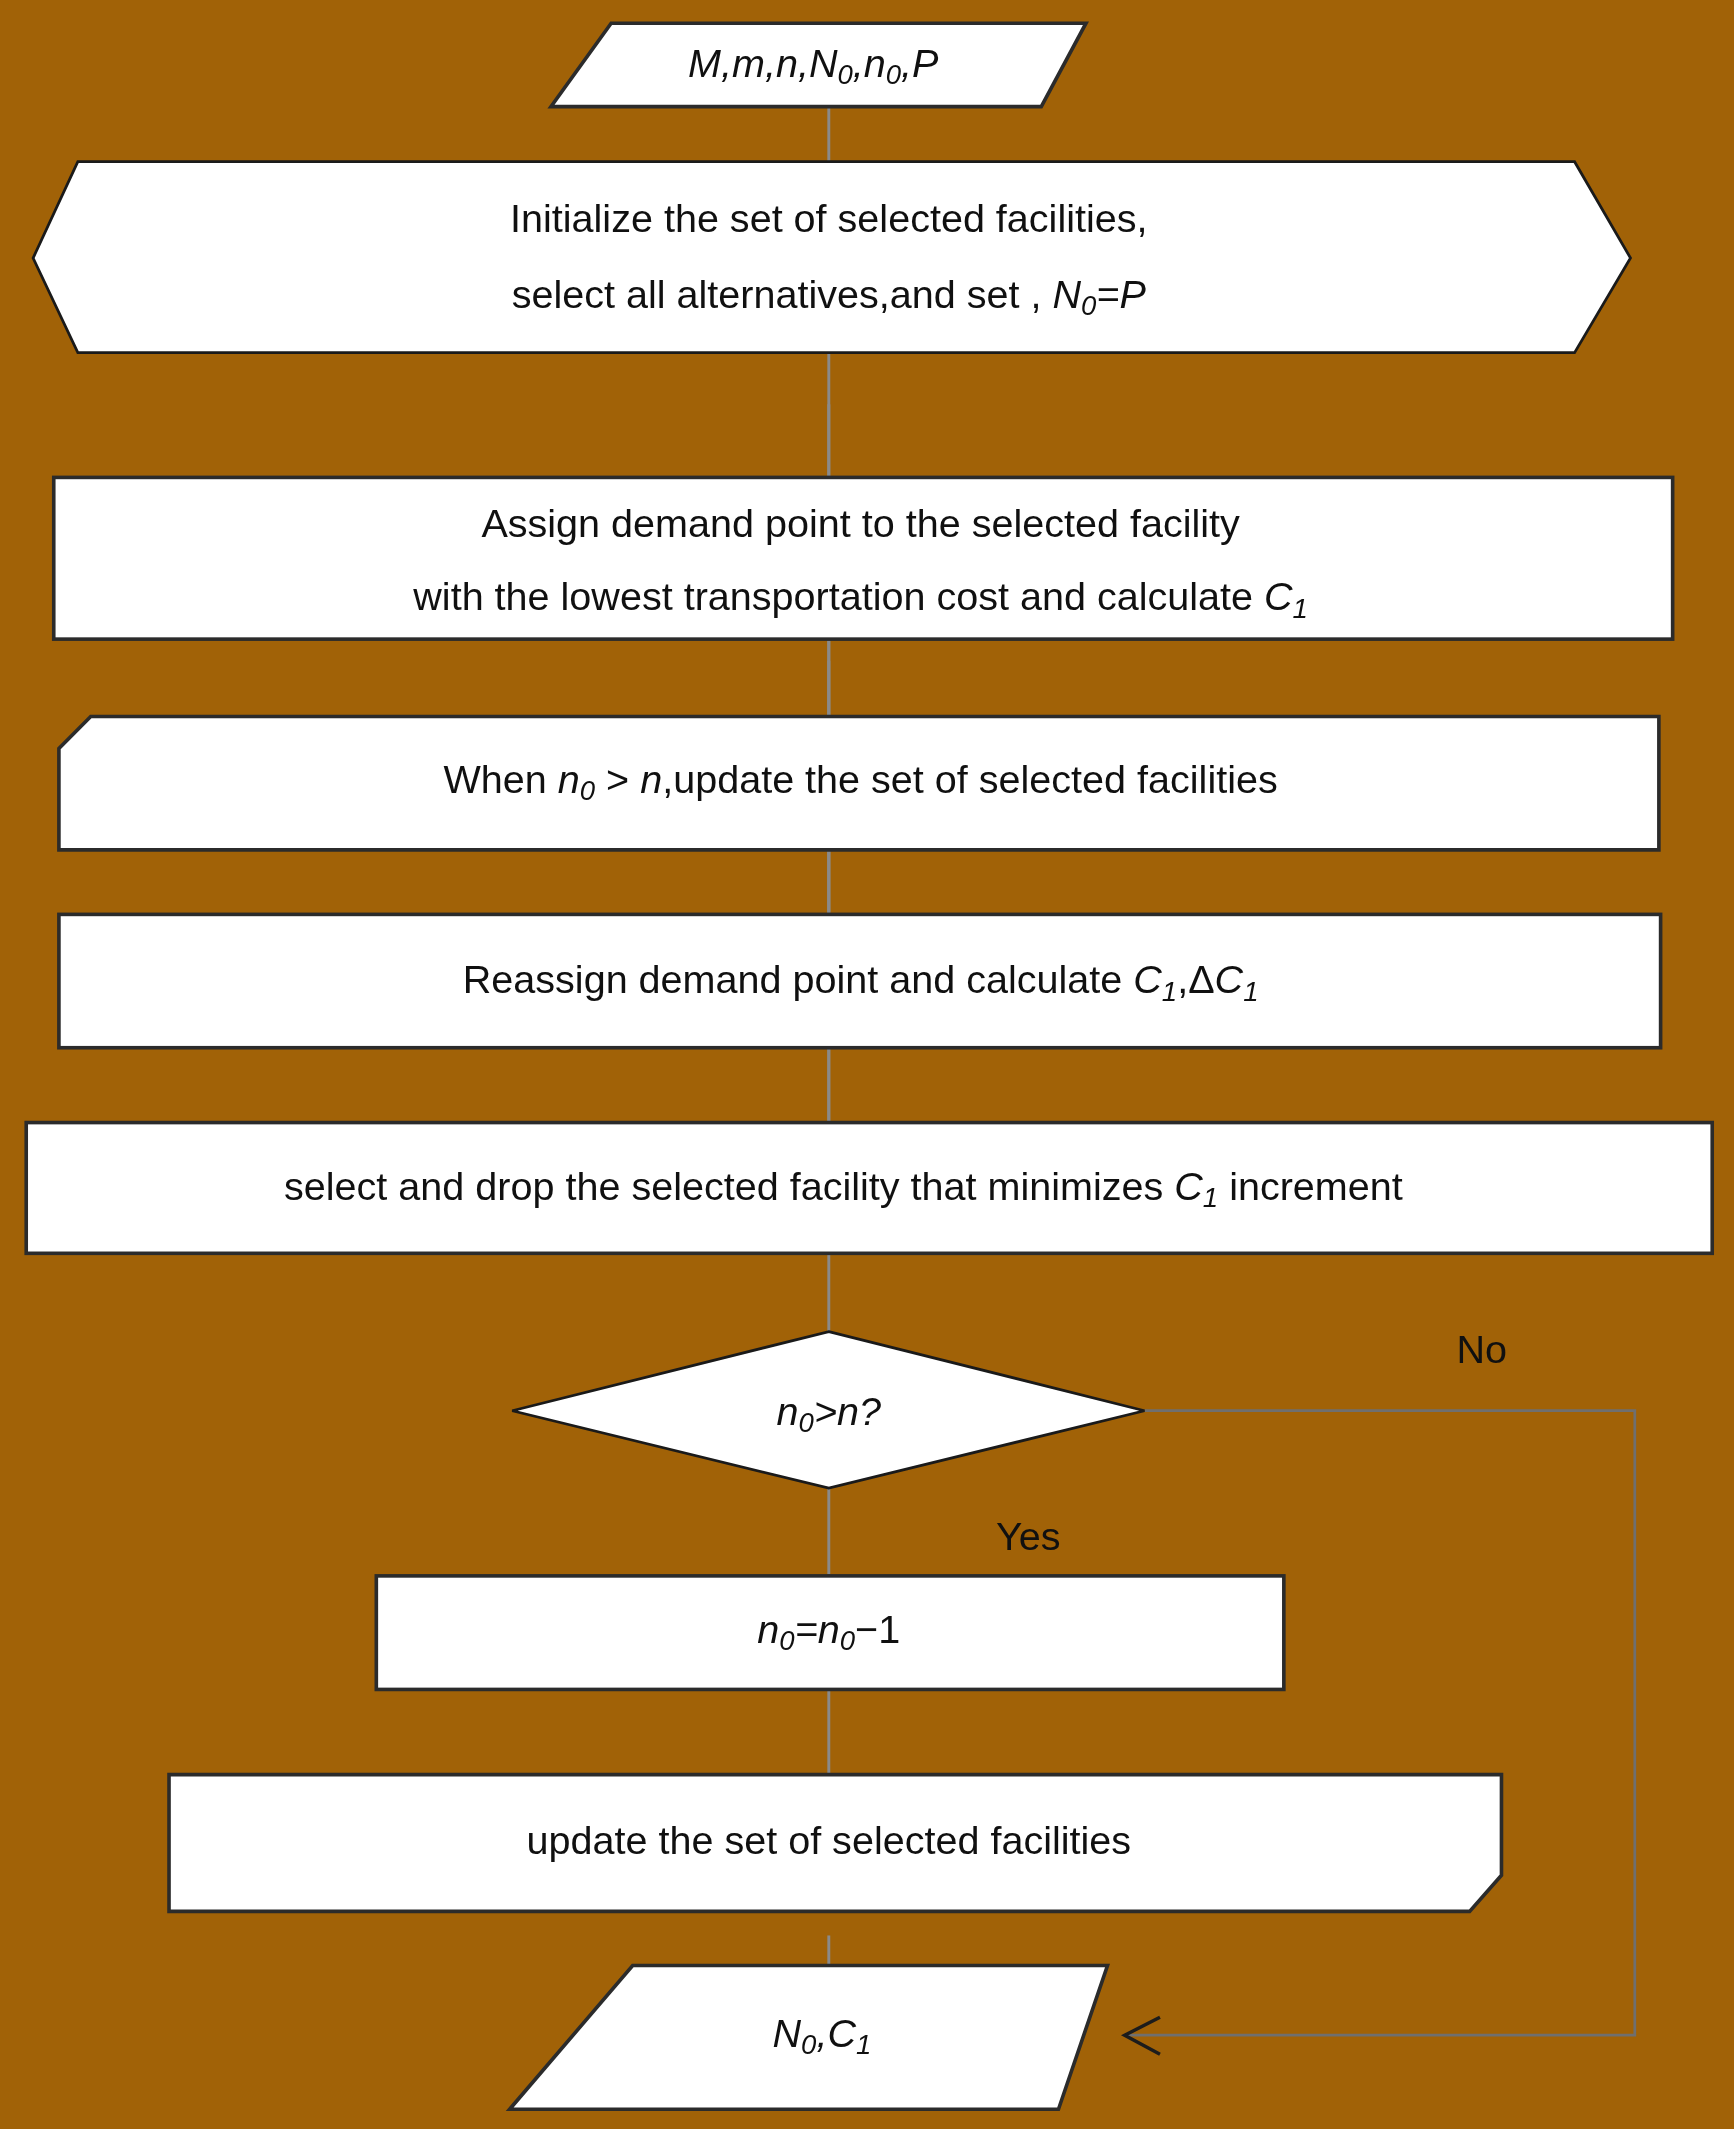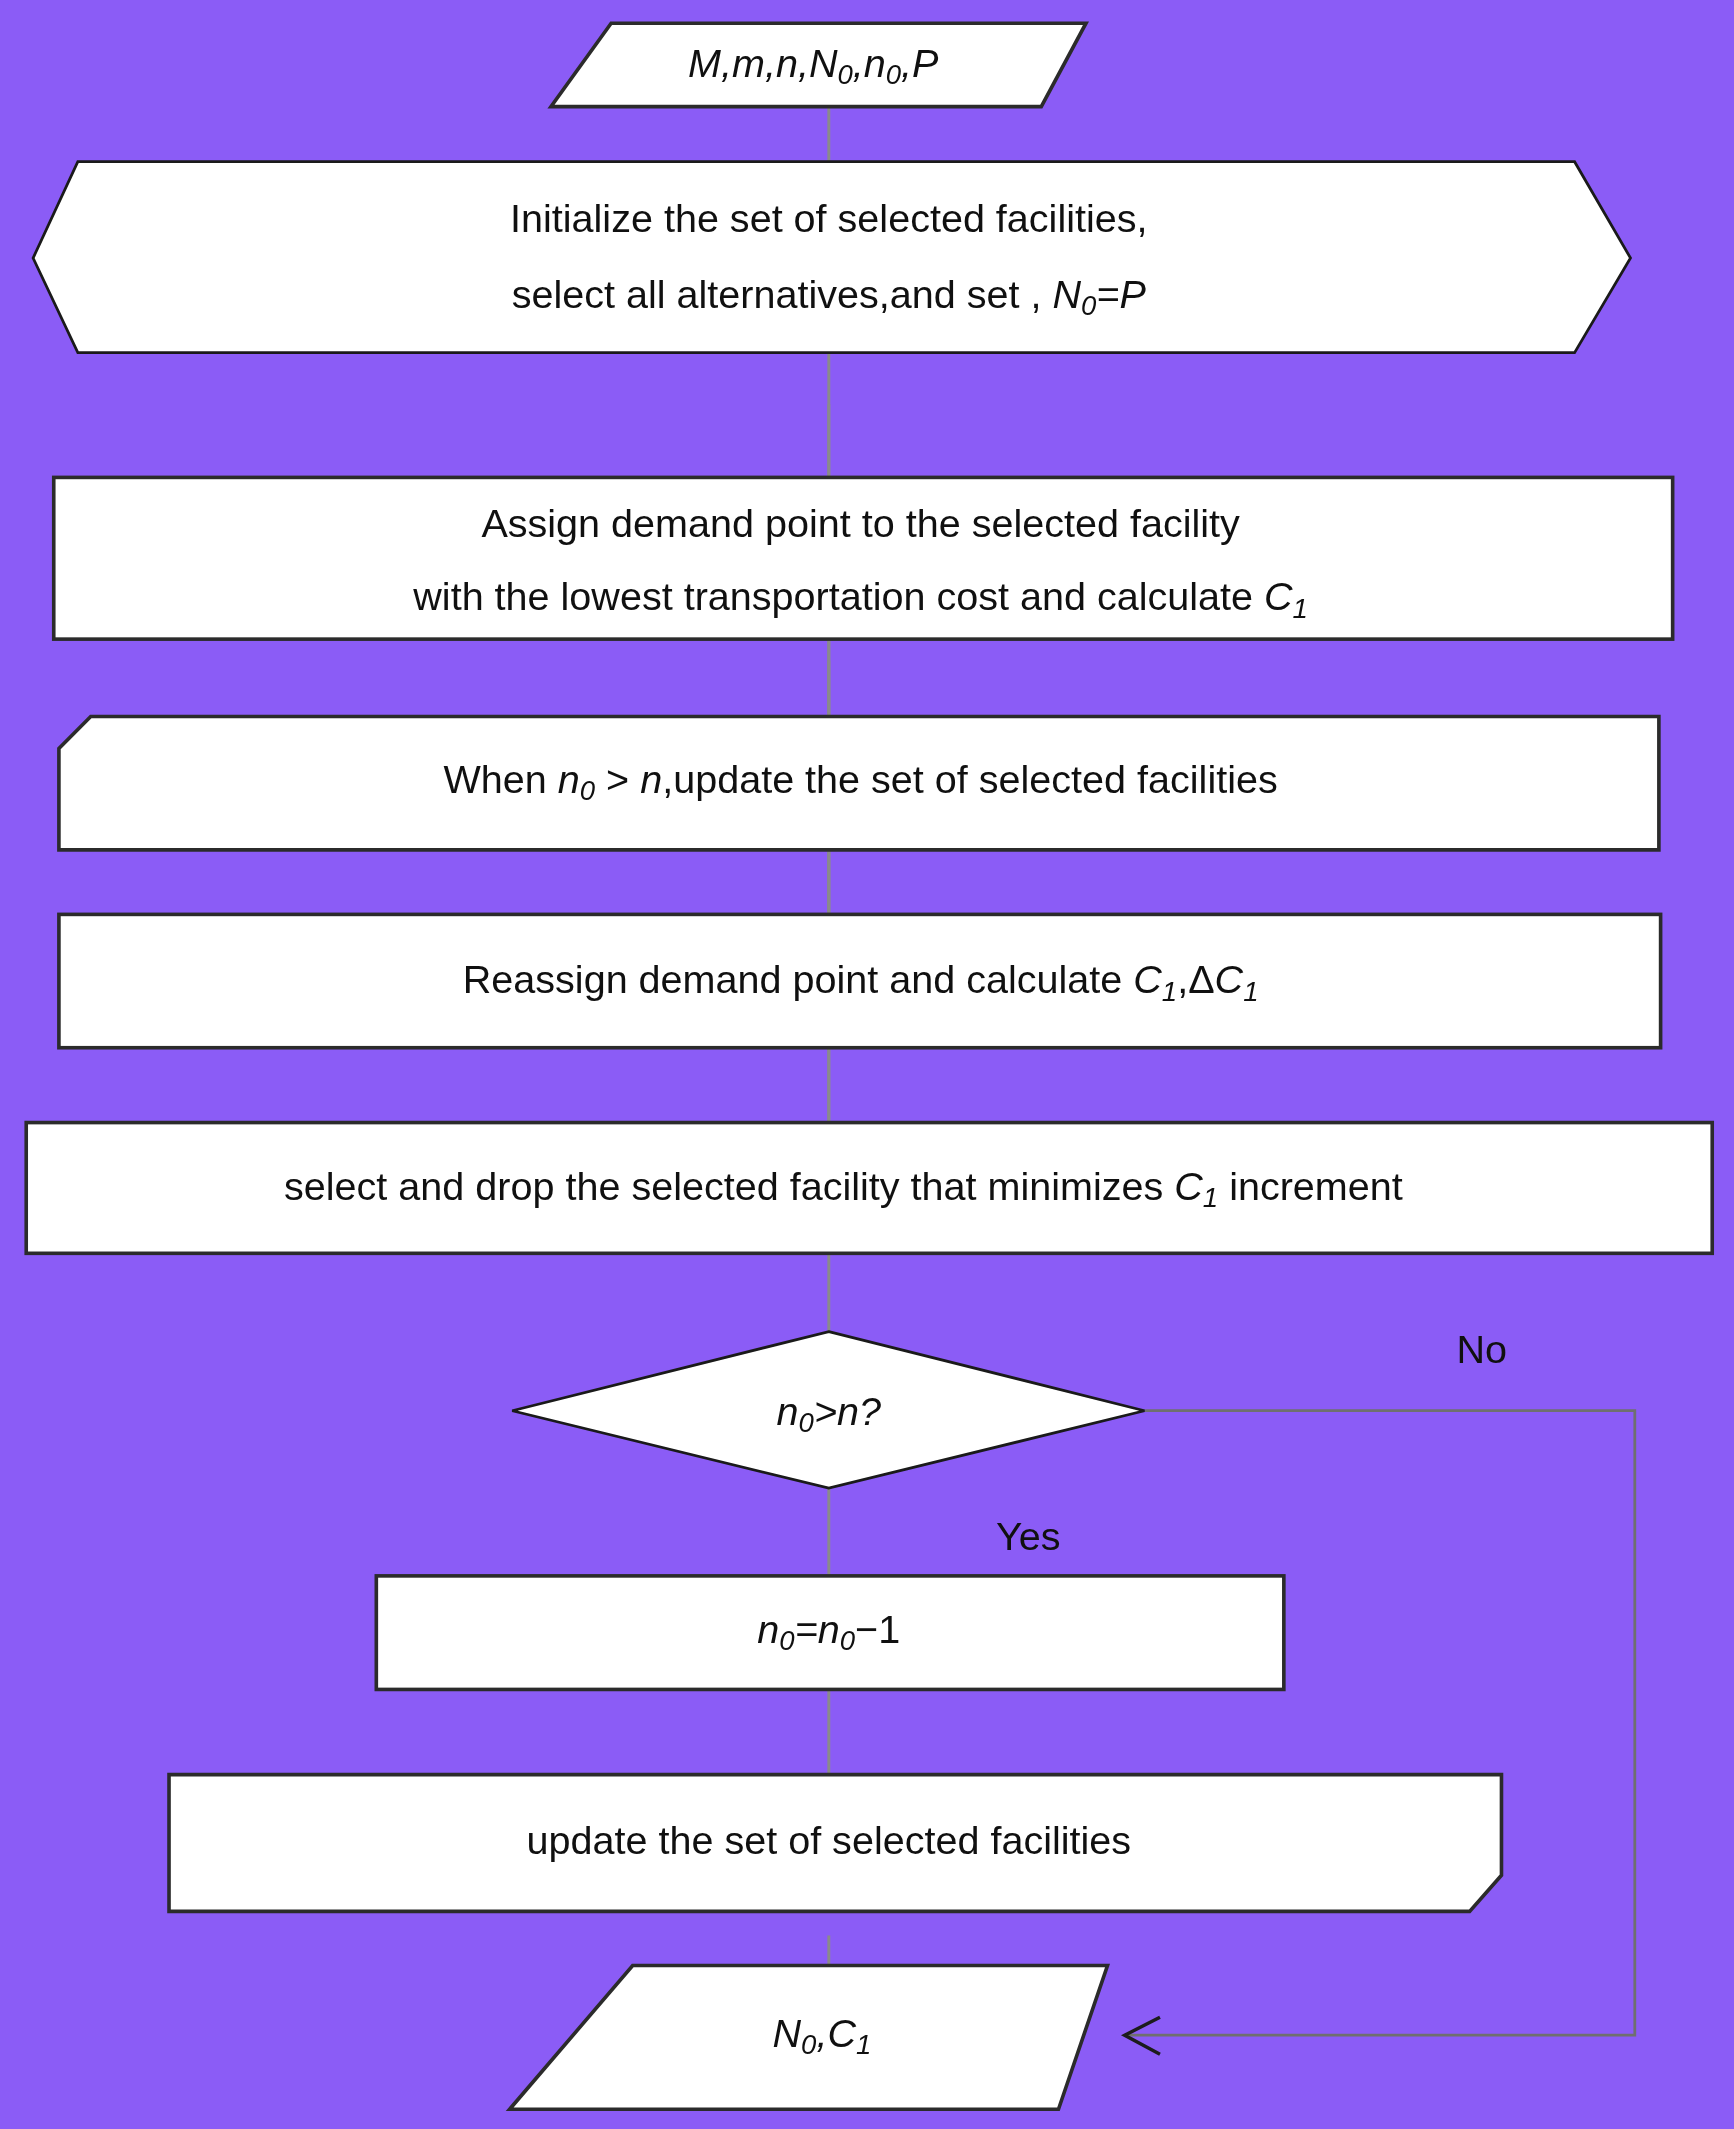--- a/index.html
+++ b/index.html
@@ -7,21 +7,21 @@
     padding: 0;
     background: #ffffff;
   }
   body {
     font-family: "DejaVu Sans", sans-serif;
   }
   #flow-root {
     position: relative;
     width: 1735px;
     height: 2129px;
-    background: #8b5cf6;
+    background: #a16207;
     overflow: hidden;
   }
   svg#flow-svg {
     position: absolute;
     top: 0;
     left: 0;
     width: 1735px;
     height: 2129px;
   }
   .shape {

